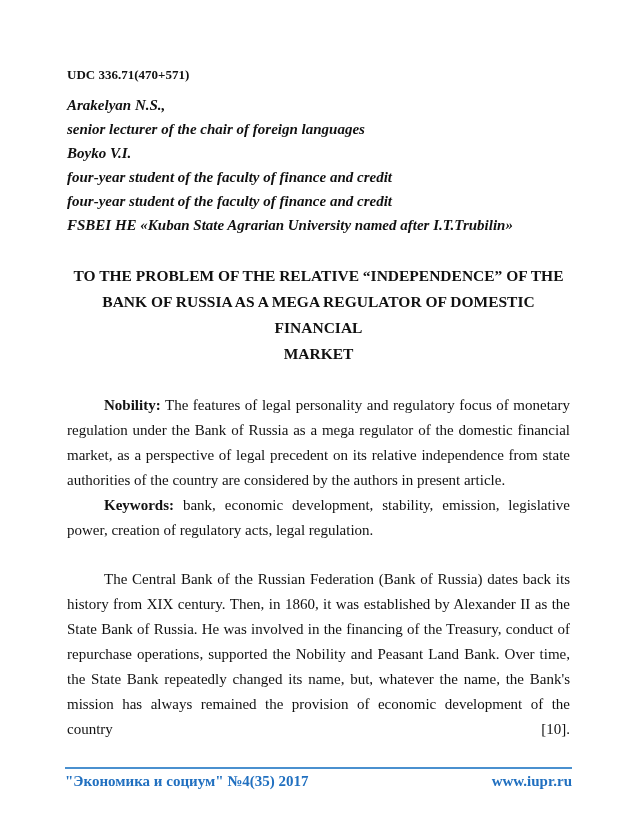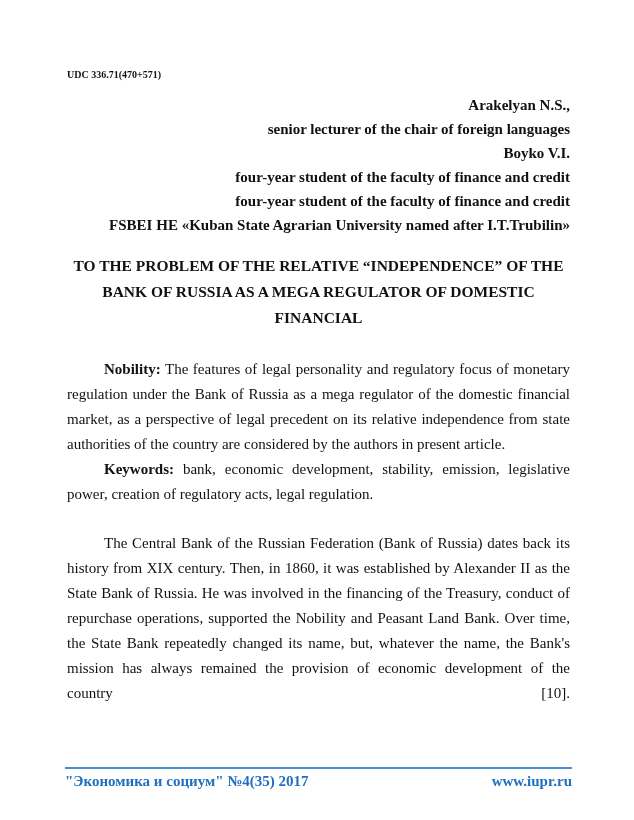--- a/index.html
+++ b/index.html
@@ -14,33 +14,34 @@
     background: #ffffff;
     font-family: "Liberation Serif", serif;
     color: #111111;
     overflow: hidden;
     box-sizing: border-box;
   }
   .content {
     padding: 62px 64px 0 67px;
   }
   .udc {
-    font-size: 10px;
+    font-size: 13px;
     font-weight: bold;
     line-height: 25px;
   }
   .authors {
     margin-top: 6px;
-    text-align: right;
+    text-align: left;
     font-weight: bold;
+    font-style: italic;
     font-size: 15px;
     line-height: 24px;
   }
   .title {
-    margin-top: 16px;
+    margin-top: 26px;
     text-align: center;
     font-weight: bold;
     font-size: 15.5px;
     line-height: 26px;
   }
   .para {
     margin: 0;
     font-size: 15px;
     line-height: 25px;
     text-align: justify;
@@ -91,20 +92,21 @@
       <div>senior lecturer of the chair of foreign languages</div>
       <div>Boyko V.I.</div>
       <div>four-year student of the faculty of finance and credit</div>
       <div>four-year student of the faculty of finance and credit</div>
       <div>FSBEI HE «Kuban State Agrarian University named after I.T.Trubilin»</div>
     </div>
 
     <div class="title">
       <div>TO THE PROBLEM OF THE RELATIVE “INDEPENDENCE” OF THE</div>
       <div>BANK OF RUSSIA AS A MEGA REGULATOR OF DOMESTIC FINANCIAL</div>
+      <div>MARKET</div>
     </div>
 
     <p class="para gap-top"><span class="lead">Nobility:</span> <span>The features of legal personality and regulatory focus of monetary regulation under the Bank of Russia as a mega regulator of the domestic financial market, as a perspective of legal precedent on its relative independence from state authorities of the country are considered by the authors in present article.</span></p>
 
     <p class="para"><span class="lead">Keywords:</span> <span>bank, economic development, stability, emission, legislative power, creation of regulatory acts, legal regulation.</span></p>
 
     <p class="para body-par">The Central Bank of the Russian Federation (Bank of Russia) dates back its history from XIX century. Then, in 1860, it was established by Alexander II as the State Bank of Russia. He was involved in the financing of the Treasury, conduct of repurchase operations, supported the Nobility and Peasant Land Bank. Over time, the State Bank repeatedly changed its name, but, whatever the name, the Bank's mission has always remained the provision of economic development of the country [10].</p>
 
   </div>
 

